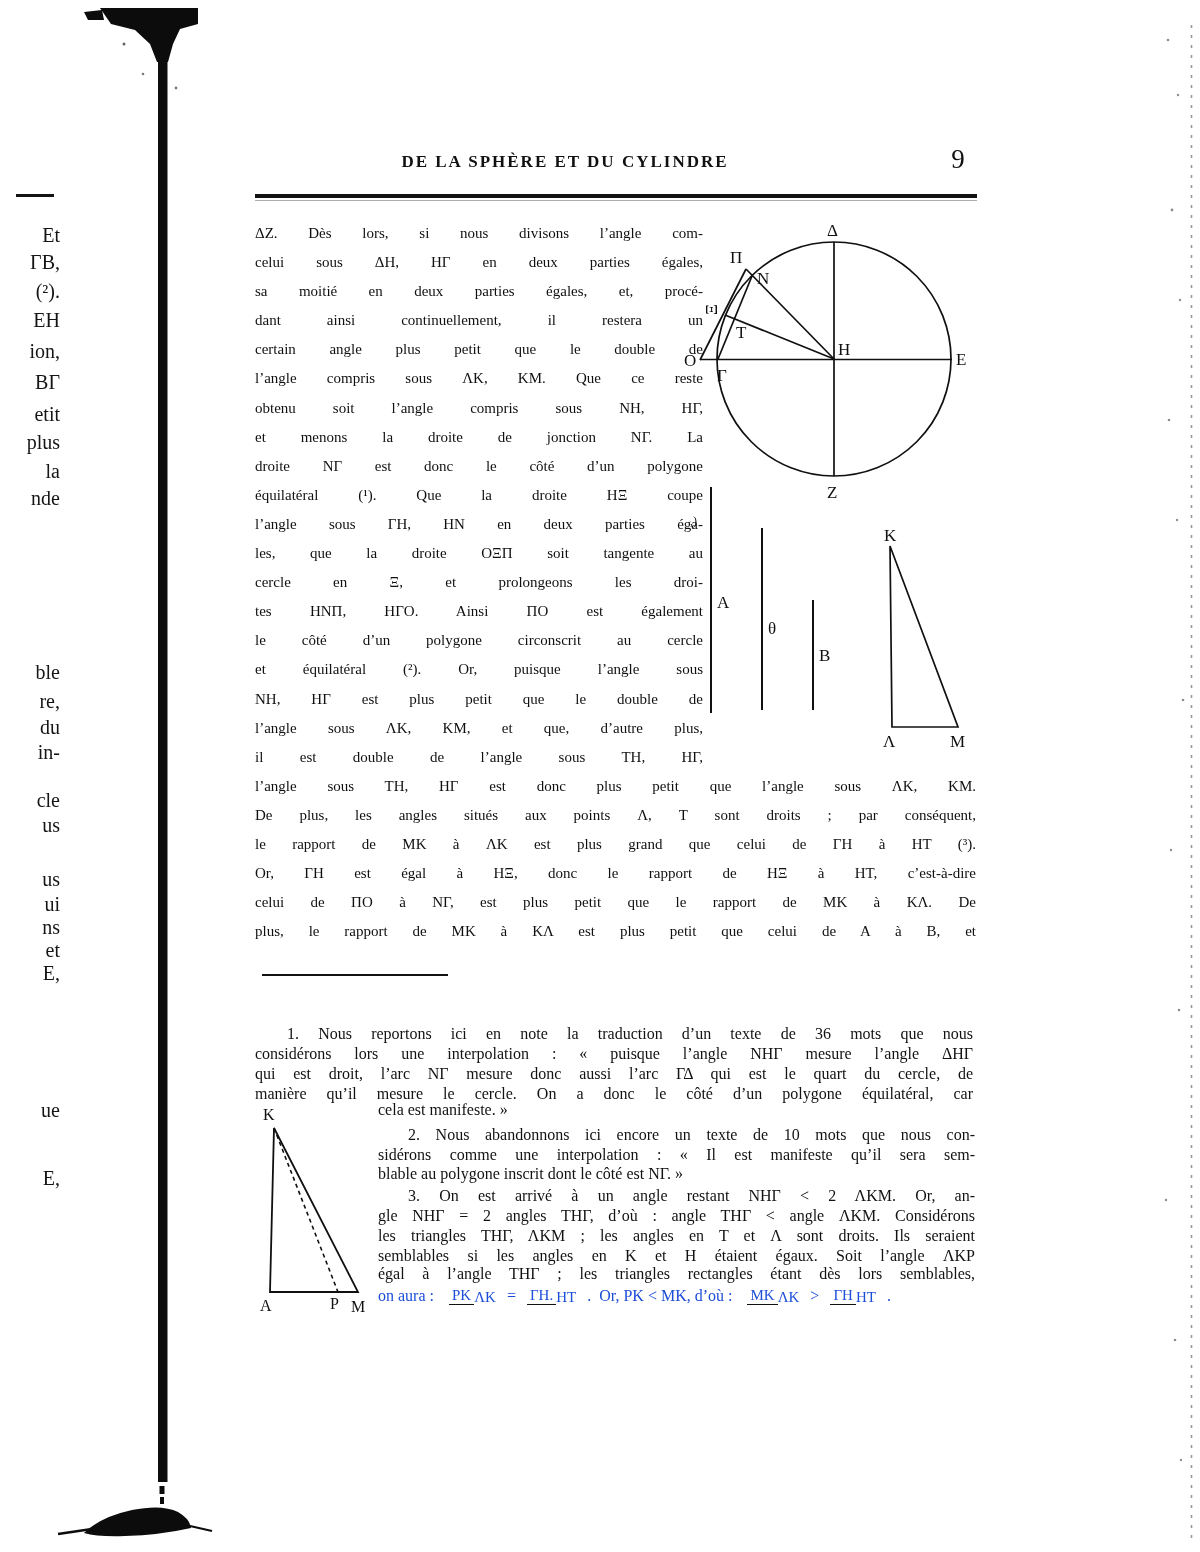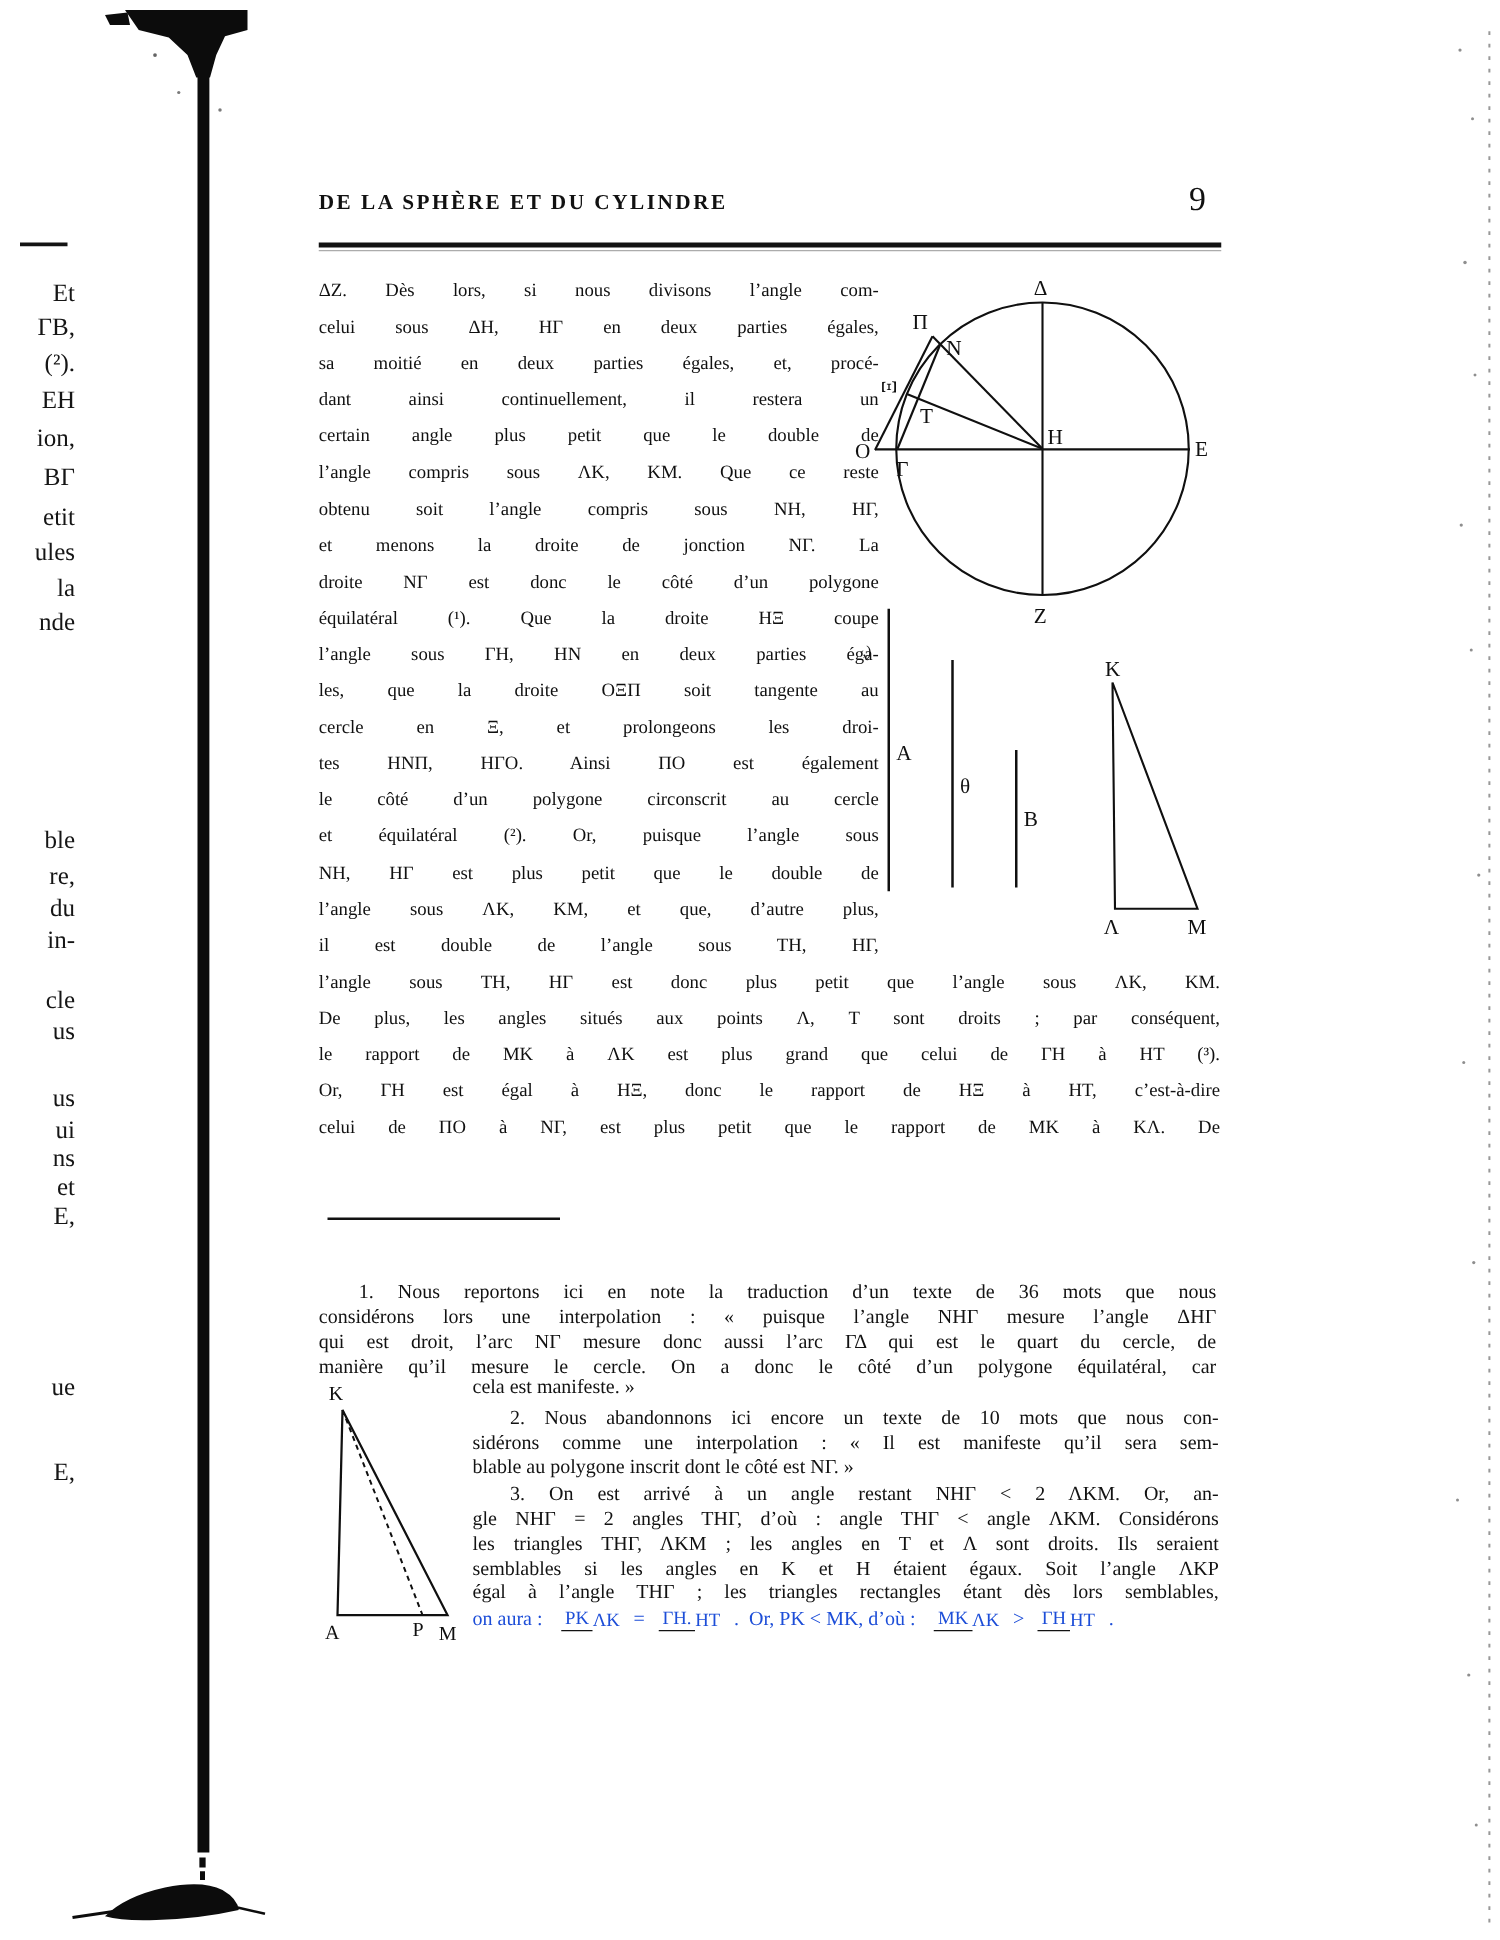--- a/index.html
+++ b/index.html
@@ -9,21 +9,21 @@
     background:#ffffff;
     overflow:hidden;
     font-family:"Liberation Serif","DejaVu Serif",serif;
     color:#101010;
   }
   
   .art{position:absolute;left:0;top:0;pointer-events:none;}
   
   .hdr-title{
     position:absolute;left:255px;top:152px;width:620px;
-    font-weight:bold;font-size:17px;
+    text-align:center;font-weight:bold;font-size:17px;
     letter-spacing:2px;color:#111;
   }
   .hdr-pagenum{
     position:absolute;left:938px;top:144px;width:40px;
     font-size:27px;color:#111;text-align:center;
   }
   .hdr-rule{
     position:absolute;left:255px;top:194px;width:722px;height:4px;
     background:#121212;
   }
@@ -114,21 +114,21 @@
   <div class="hdr-rule-echo"></div>
 
   <div class="margin-dash"></div>
   <div class="margin-frag" style="top:225px">Et</div>
   <div class="margin-frag" style="top:252px">ΓB,</div>
   <div class="margin-frag" style="top:281px">(²).</div>
   <div class="margin-frag" style="top:310px">EH</div>
   <div class="margin-frag" style="top:341px">ion,</div>
   <div class="margin-frag" style="top:372px">BΓ</div>
   <div class="margin-frag" style="top:404px">etit</div>
-  <div class="margin-frag" style="top:432px">ules</div>
+  <div class="margin-frag" style="top:432px">plus</div>
   <div class="margin-frag" style="top:461px">la</div>
   <div class="margin-frag" style="top:488px">nde</div>
   <div class="margin-frag" style="top:662px">ble</div>
   <div class="margin-frag" style="top:691px">re,</div>
   <div class="margin-frag" style="top:717px">du</div>
   <div class="margin-frag" style="top:742px">in-</div>
   <div class="margin-frag" style="top:790px">cle</div>
   <div class="margin-frag" style="top:815px">us</div>
   <div class="margin-frag" style="top:869px">us</div>
   <div class="margin-frag" style="top:894px">ui</div>
@@ -159,20 +159,21 @@
     <div class="tl">l’angle sous ΛK, KM, et que, d’autre plus,</div>
     <div class="tl">il est double de l’angle sous TH, HΓ,</div>
   </div>
 
   <div class="col-wide">
     <div class="tl">l’angle sous TH, HΓ est donc plus petit que l’angle sous ΛK, KM.</div>
     <div class="tl">De plus, les angles situés aux points Λ, T sont droits ; par conséquent,</div>
     <div class="tl">le rapport de MK à ΛK est plus grand que celui de ΓH à HT (³).</div>
     <div class="tl">Or, ΓH est égal à HΞ, donc le rapport de HΞ à HT, c’est-à-dire</div>
     <div class="tl">celui de ΠO à NΓ, est plus petit que le rapport de MK à KΛ. De</div>
+    <div class="tl">plus, le rapport de MK à KΛ est plus petit que celui de A à B, et</div>
   </div>
 
   <svg class="fig" style="left:680px;top:205px" width="310" height="550" viewBox="0 0 310 550">
     <g stroke="#101010" stroke-width="1.7" fill="none">
       <circle cx="154" cy="154" r="117"></circle>
       <line x1="154" y1="37" x2="154" y2="271"></line>
       <line x1="20" y1="154.5" x2="272" y2="154.5"></line>
       <line x1="154" y1="154" x2="66" y2="64"></line>
       <line x1="154" y1="154" x2="45" y2="110"></line>
       <line x1="38" y1="154" x2="72" y2="71"></line>

